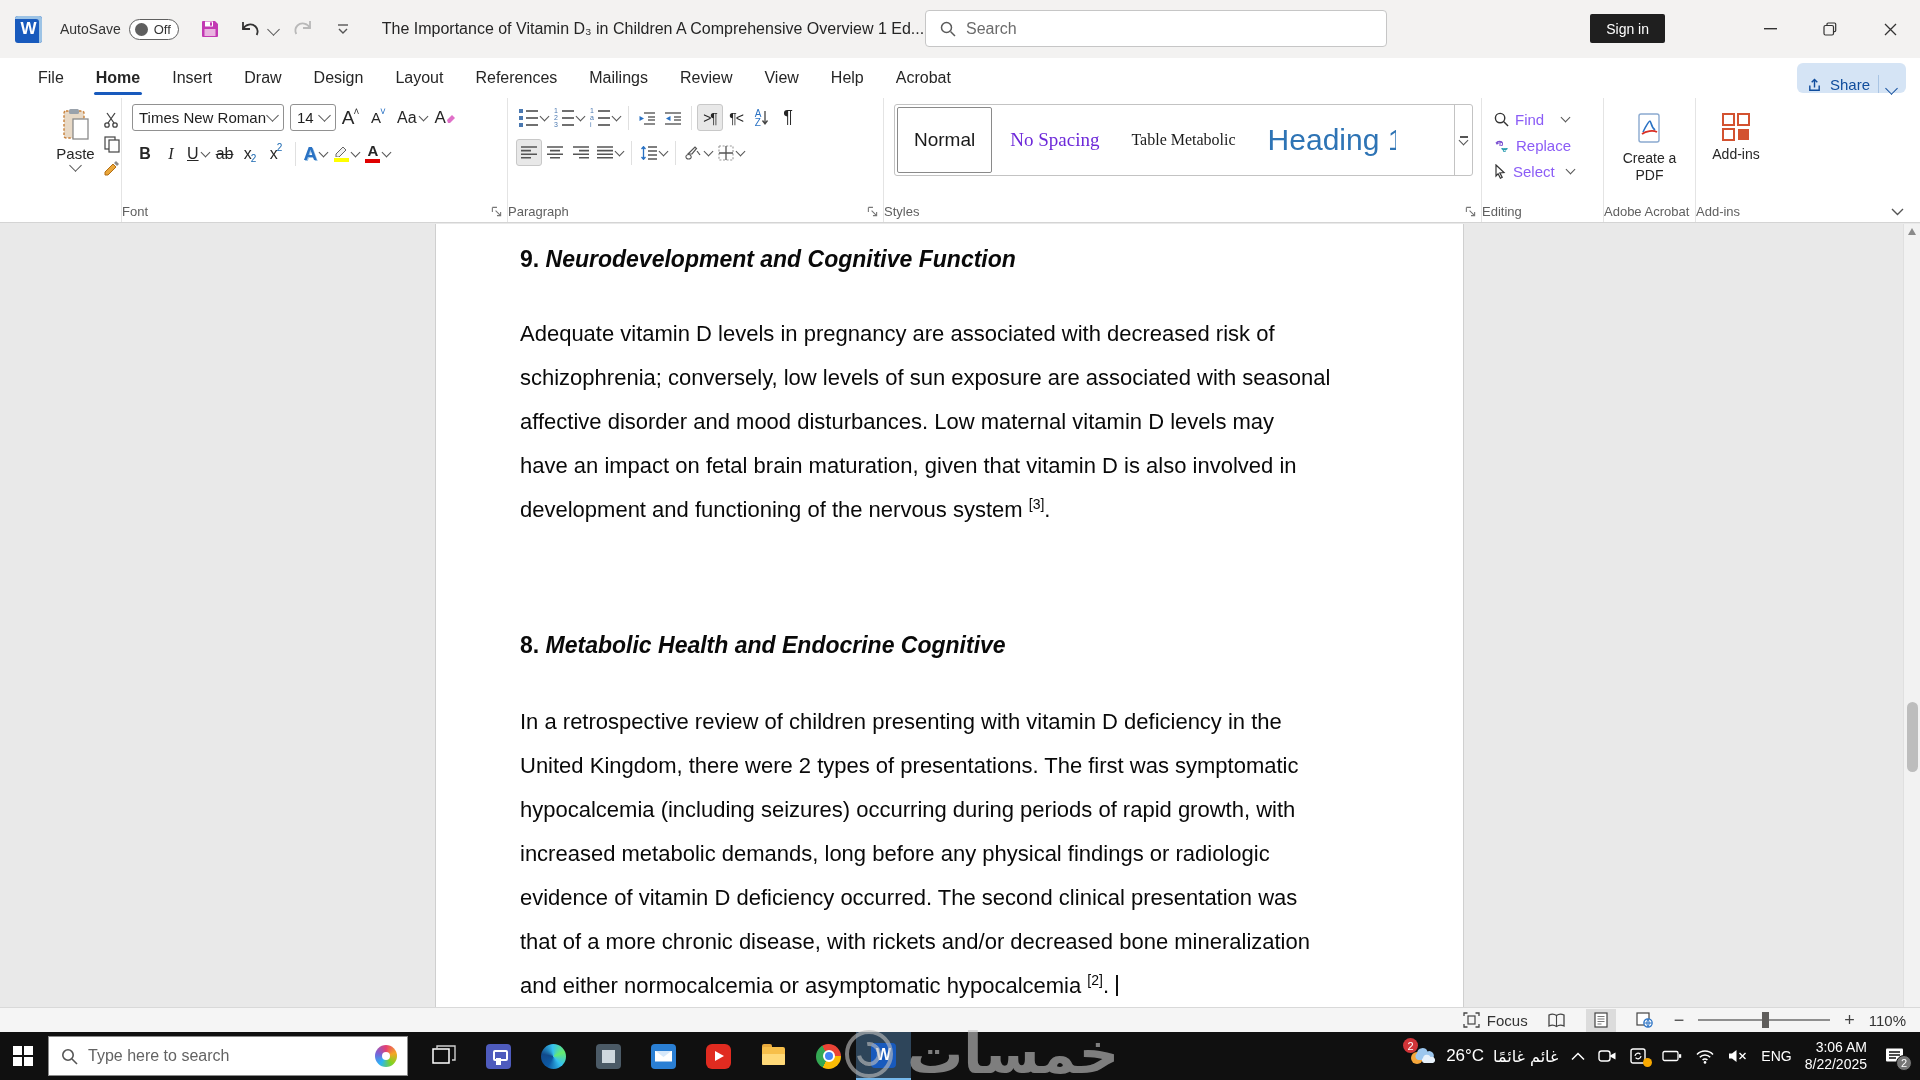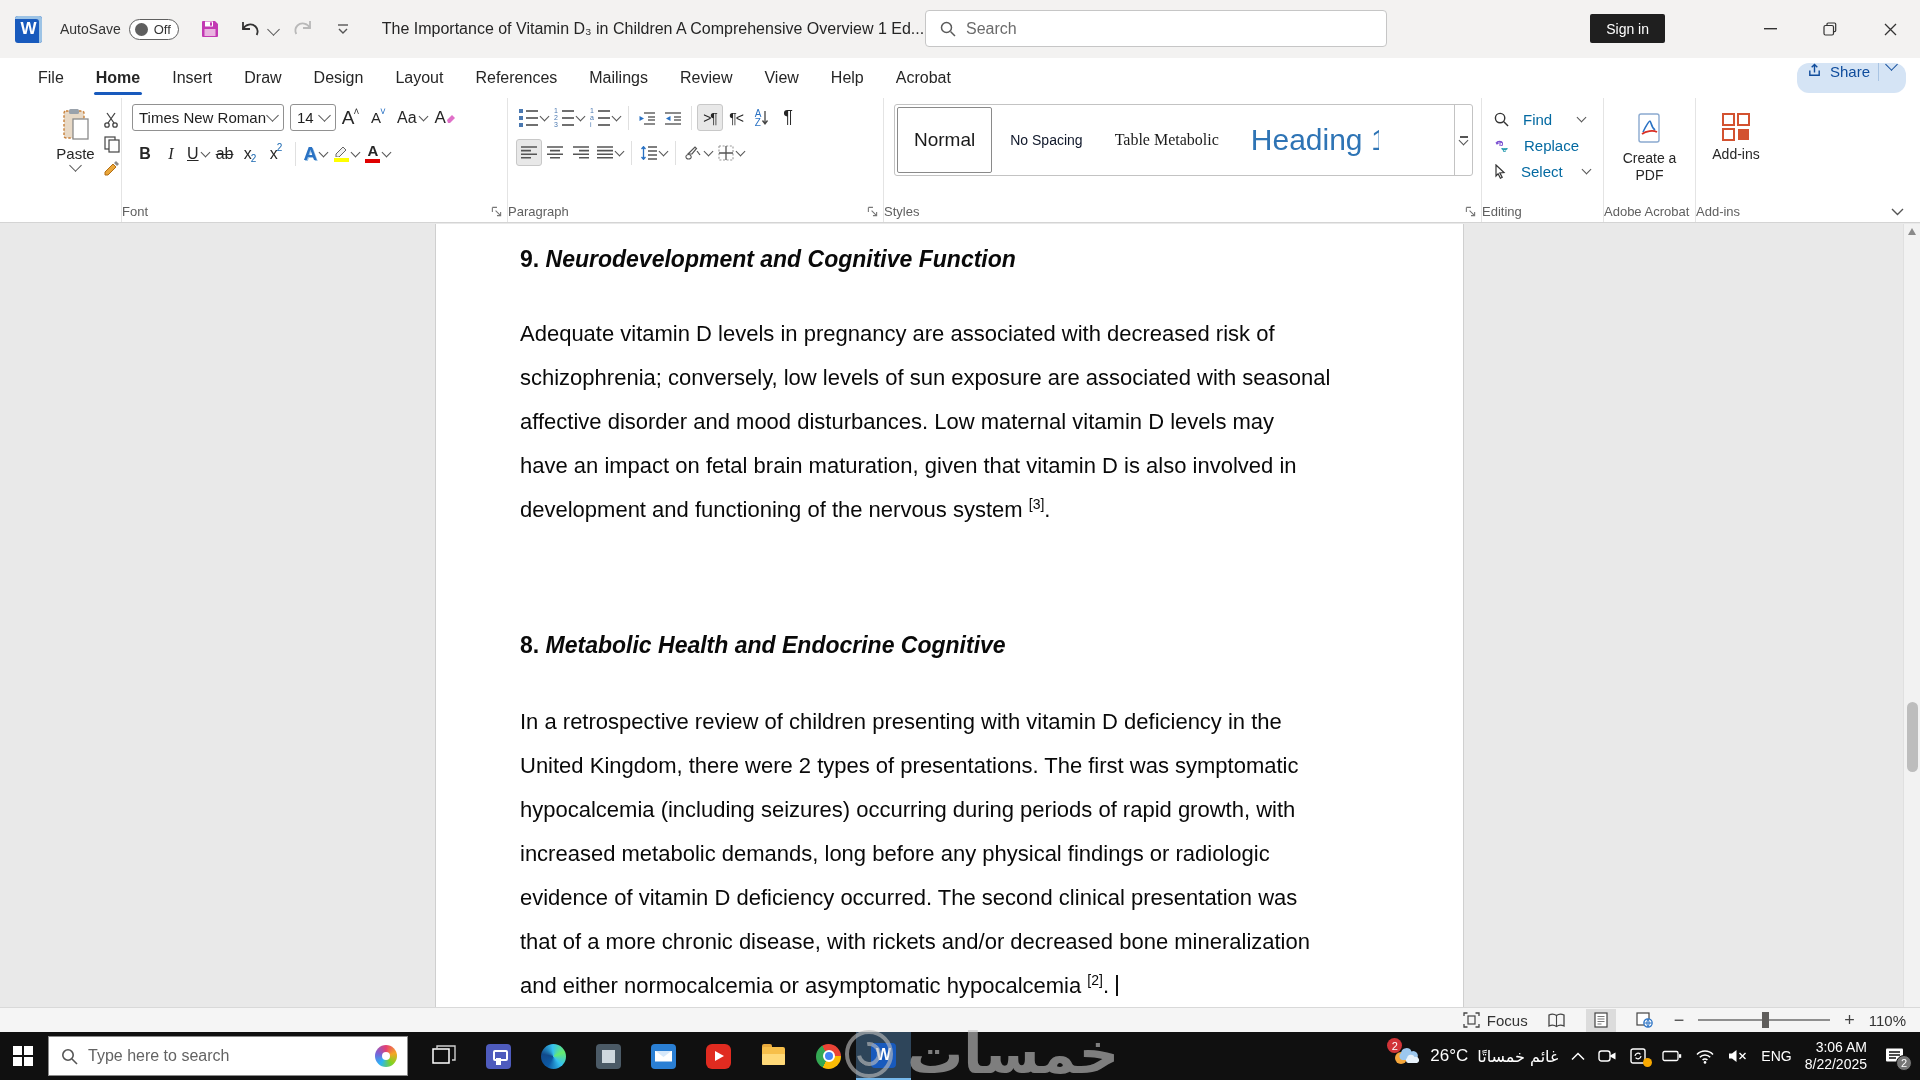--- a/index.html
+++ b/index.html
@@ -23,21 +23,21 @@
   .search-box input::placeholder { color:#6b6b6b; }
   .signin { position:absolute; right:255px; top:14px; height:29px; padding:0 16px; background:#1f1f1f; color:#fff; font-size:14px; display:flex; align-items:center; border-radius:2px; }
   .wbtns { position:absolute; right:0; top:0; height:58px; display:flex; }
   .wbtn { width:60px; height:58px; display:flex; align-items:center; justify-content:center; }
 
   
   .tabsrow { position:absolute; top:58px; left:0; right:0; height:40px; background:#fff; display:flex; align-items:center; padding-left:22px; }
   .rtab { font-size:16px; color:#262626; padding:8px 16px; position:relative; white-space:nowrap; }
   .rtab.active { font-weight:bold; }
   .rtab.active::after { content:""; position:absolute; left:14px; right:14px; bottom:0; height:3px; background:#185abd; border-radius:2px; }
-  .share-btn { position:absolute; right:14px; top:5px; height:30px; background:#d5e4f5; border-radius:12px; display:flex; align-items:flex-start; padding:0 10px; gap:8px; color:#0f4c9c; font-size:15px; }
+  .share-btn { position:absolute; right:14px; top:5px; height:30px; background:#d5e4f5; border-radius:6px; display:flex; align-items:flex-end; padding:0 10px; gap:8px; color:#0f4c9c; font-size:15px; }
   .share-div { width:1px; height:18px; background:#a9c4e3; }
 
   
   .ribbon { position:absolute; top:98px; left:0; right:0; height:125px; background:#fff; border-bottom:1px solid #d4d4d4; display:flex; }
   .rgroup { position:relative; border-right:1px solid #e4e4e4; height:100%; padding-top:6px; }
   .rgroup-label { position:absolute; bottom:3px; left:0; right:0; text-align:left; font-size:13px; color:#5f5f5f; }
   .launcher { position:absolute; bottom:5px; right:5px; }
   .rrow { display:flex; align-items:center; }
   .sbtn { min-width:26px; height:27px; display:flex; align-items:center; justify-content:center; border-radius:3px; padding:0 3px; font-size:16px; color:#262626; }
   .sbtn.sel { background:#e8e8e8; border:1px solid #c8c8c8; }
@@ -72,31 +72,31 @@
   .li-num { font-size:7px; color:#4a78b0; line-height:4px; width:5px; }
   .ltr-glyph { font-size:14px; letter-spacing:-1px; }
 
   
   .g-styles { width:598px; padding:6px 8px 0 10px; }
   .gallery { border:1px solid #c3c3c3; border-radius:3px; height:72px; display:flex; overflow:hidden; }
   .gal-items { flex:1; display:flex; overflow:hidden; }
   .gal-item { display:flex; align-items:center; justify-content:center; padding:0 16px; white-space:nowrap; }
   .gal-item.sel { border:1px solid #8a8a8a; border-radius:2px; margin:2px; background:#fff; box-shadow:0 0 0 1px #fff inset; }
   .st-normal { font-size:19px; color:#1a1a1a; }
-  .st-nospace { font-size:14px; color:#0f172a; }
+  .st-nospace { font-size:19px; color:#6d28d9;font-family:Liberation Serif, serif; }
   .st-tablep { font-size:16px; font-family:"Liberation Serif",serif; color:#1a1a1a; }
   .st-heading { font-size:30px; color:#2e74b5; font-weight:300; max-width:128px; overflow:hidden; }
   .gal-strip { width:18px; border-left:1px solid #c3c3c3; display:flex; align-items:center; justify-content:center; }
   .more-ic { display:flex; flex-direction:column; align-items:center; gap:1px; }
   .more-ic .bar { width:8px; height:1.6px; background:#555; }
   .more-ic .tri { width:7px; height:7px; border-right:1.6px solid #555; border-bottom:1.6px solid #555; transform:rotate(45deg); margin-top:-2px; }
 
   
   .g-edit { width:122px; padding:8px 0 0 12px; }
-  .ed-item { display:flex; align-items:center; gap:14px; font-size:15px; color:#0369a1; height:26px; }
+  .ed-item { display:flex; align-items:center; gap:6px; font-size:15px; color:#8b5cf6; height:26px; }
 
   
   .g-acro { width:92px; }
   .g-add { width:80px; }
   .bigbtn { display:flex; flex-direction:column; align-items:center; padding-top:8px; gap:4px; font-size:14px; color:#262626; text-align:center; line-height:17px; }
   .collapse-chev { position:absolute; right:16px; bottom:6px; }
 
   
   .docarea { position:absolute; top:224px; left:0; right:0; bottom:73px; background:#e9e9e9; overflow:hidden; }
   .page { position:absolute; left:435px; top:0; width:1029px; height:100%; background:#fff; border-left:1px solid #cfcfcf; border-right:1px solid #cfcfcf; }
@@ -743,21 +743,21 @@
       <div class="weather">
         <span class="wicon">
           <span class="wbadge">2</span>
           <svg width="30" height="24" viewBox="0 0 30 24">
               <circle cx="10" cy="14" r="6" fill="#f6a73b"></circle>
               <path d="M10 9a5.5 5.5 0 0 1 10.5-1.6A4.5 4.5 0 0 1 24 16H11a4 4 0 0 1-1-7z" fill="#9cc7ee"></path>
               <path d="M16 14a4 4 0 0 1 7.6-.9A3 3 0 0 1 26 19h-9a2.8 2.8 0 0 1-1-5z" fill="#e8f2fb"></path>
             </svg>
         </span>
         <span class="temp">26°C</span>
-        <span class="arab">غائم خمساتًا</span>
+        <span class="arab">غائم غائمًا</span>
       </div>
       <span>
           <svg width="14" height="9" viewBox="0 0 14 9">
             <path d="M1 7.5L7 1.5l6 6" fill="none" stroke="#fff" stroke-width="1.5"></path>
           </svg>
         </span>
       <span>
           <svg width="19" height="16" viewBox="0 0 19 16">
             <rect x="1" y="3" width="11" height="10" rx="2.5" fill="none" stroke="#fff" stroke-width="1.4"></rect>
             <path d="M12 7.5l5.5-3v7l-5.5-3z" fill="#fff"></path>

